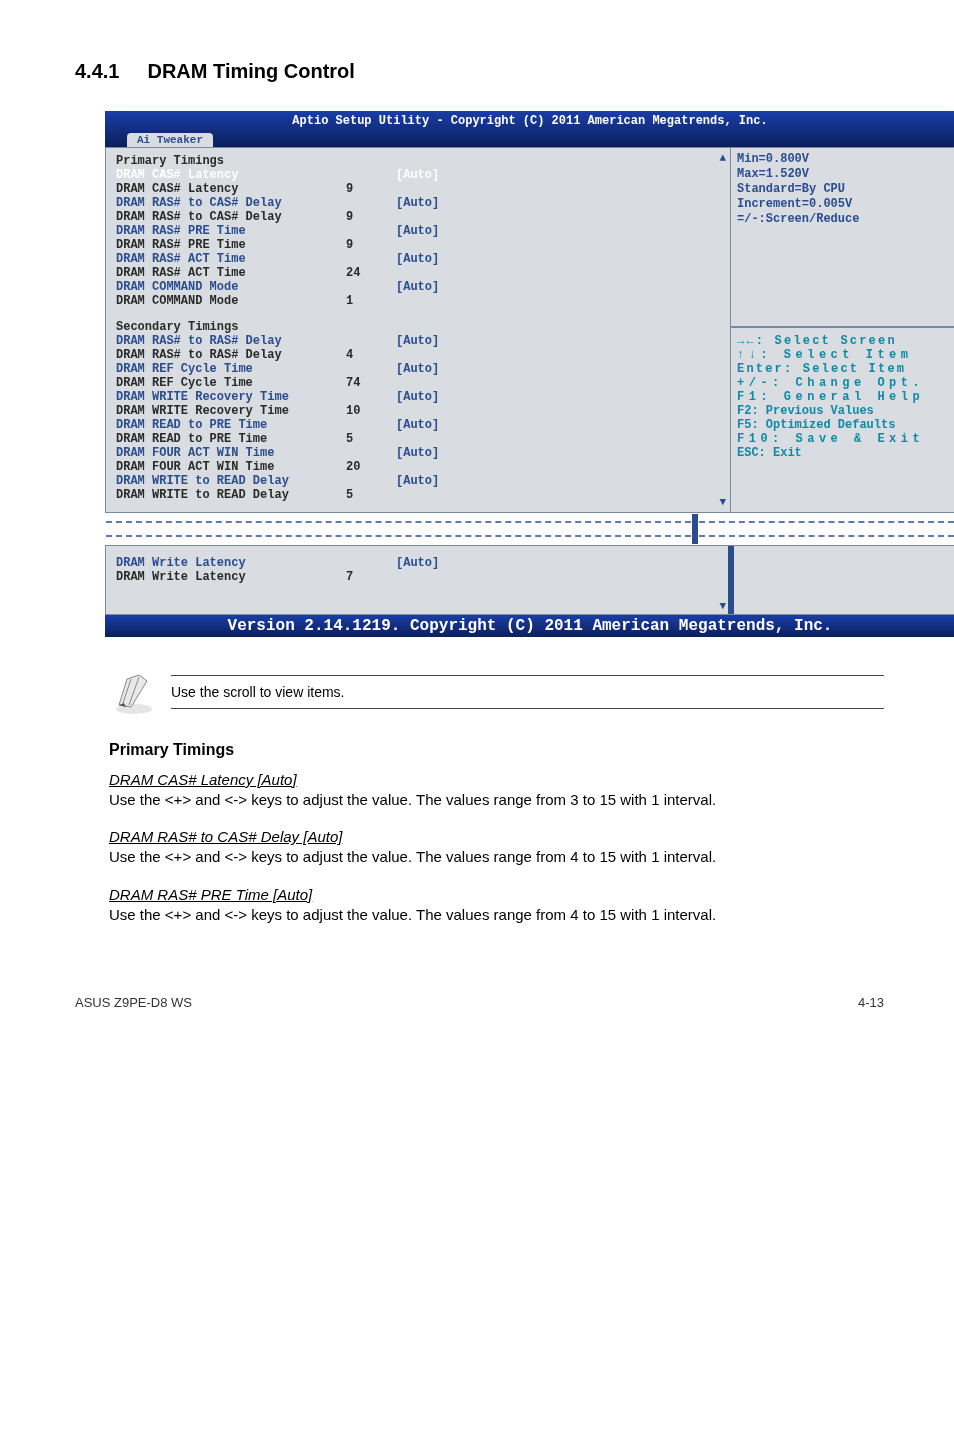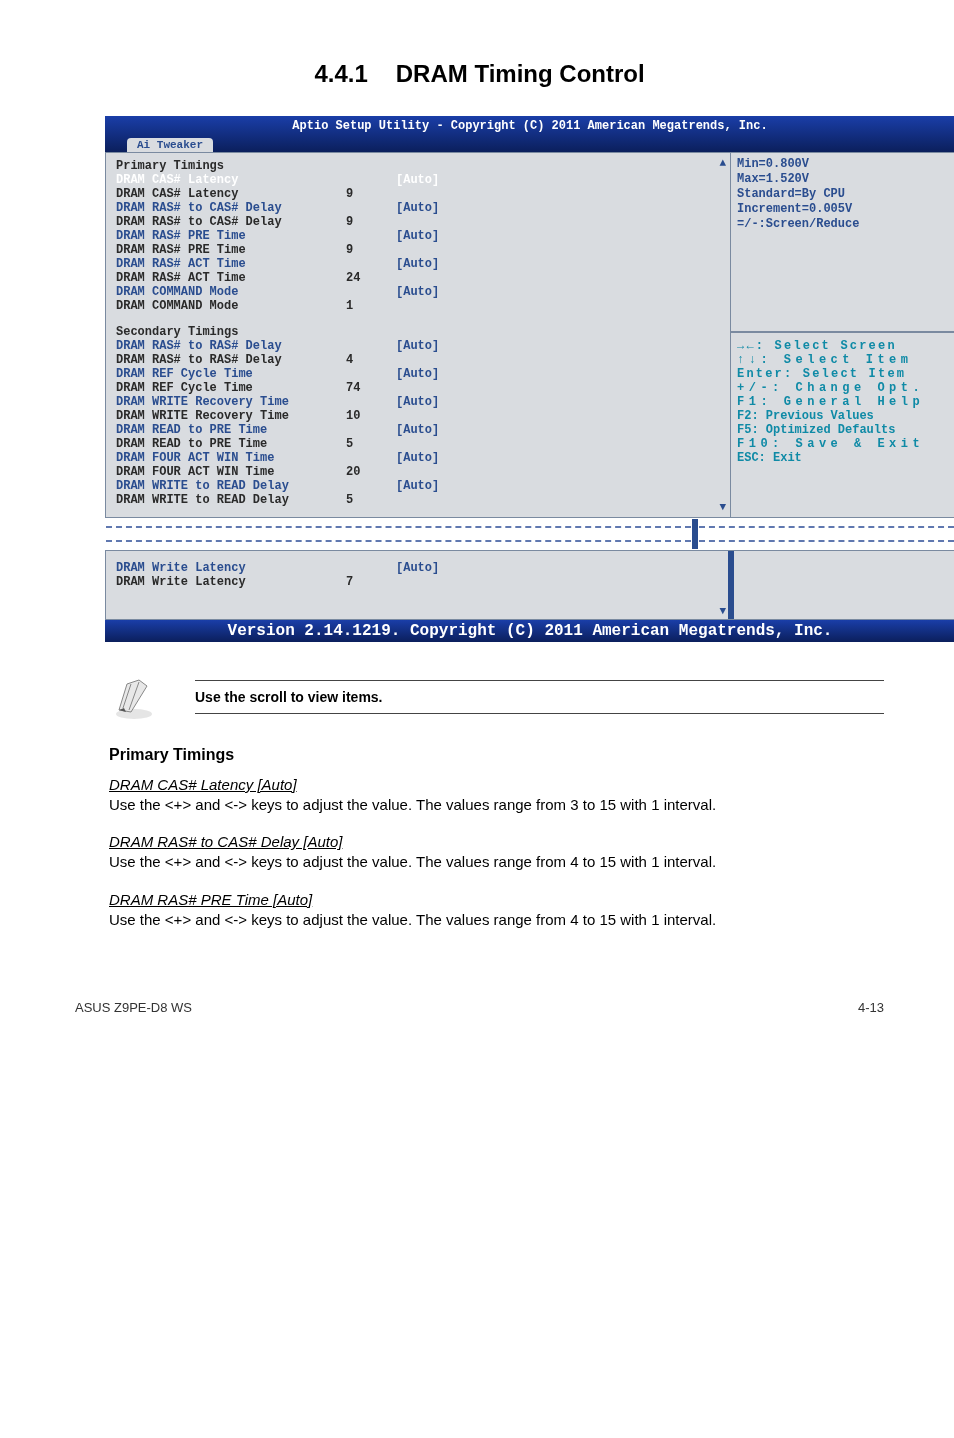--- a/index.html
+++ b/index.html
@@ -7,26 +7,25 @@
     padding: 0;
     background: #fff;
     font-family: Arial, Helvetica, sans-serif;
     color: #000;
     width: 954px;
   }
   .page {
     padding: 60px 70px 40px 75px;
   }
   h2.section-title {
-    font-size: 24px;
+    font-size: 20px;
     font-weight: bold;
     margin: 0 0 28px 0;
     display: flex;
     gap: 28px;
-    justify-content: center;
   }
   .section-num { }
   .bios-shot {
     margin-left: 30px;
     width: 850px;
     font-family: "Courier New", monospace;
     font-size: 12px;
     font-weight: bold;
   }
   .bios-top {
@@ -128,23 +127,22 @@
     text-align: center;
     padding: 2px 0;
     font-family: "Courier New", monospace;
     font-size: 16px;
     font-weight: bold;
   }
   
   .note-row {
     display: flex;
     align-items: center;
-    gap: 36px;
+    gap: 12px;
     margin: 30px 0 24px 34px;
-    font-weight: bold;
   }
   .pencil {
     width: 50px;
     height: 50px;
     flex-shrink: 0;
     display: flex;
     align-items: center;
     justify-content: center;
   }
   .note-text-wrap {

